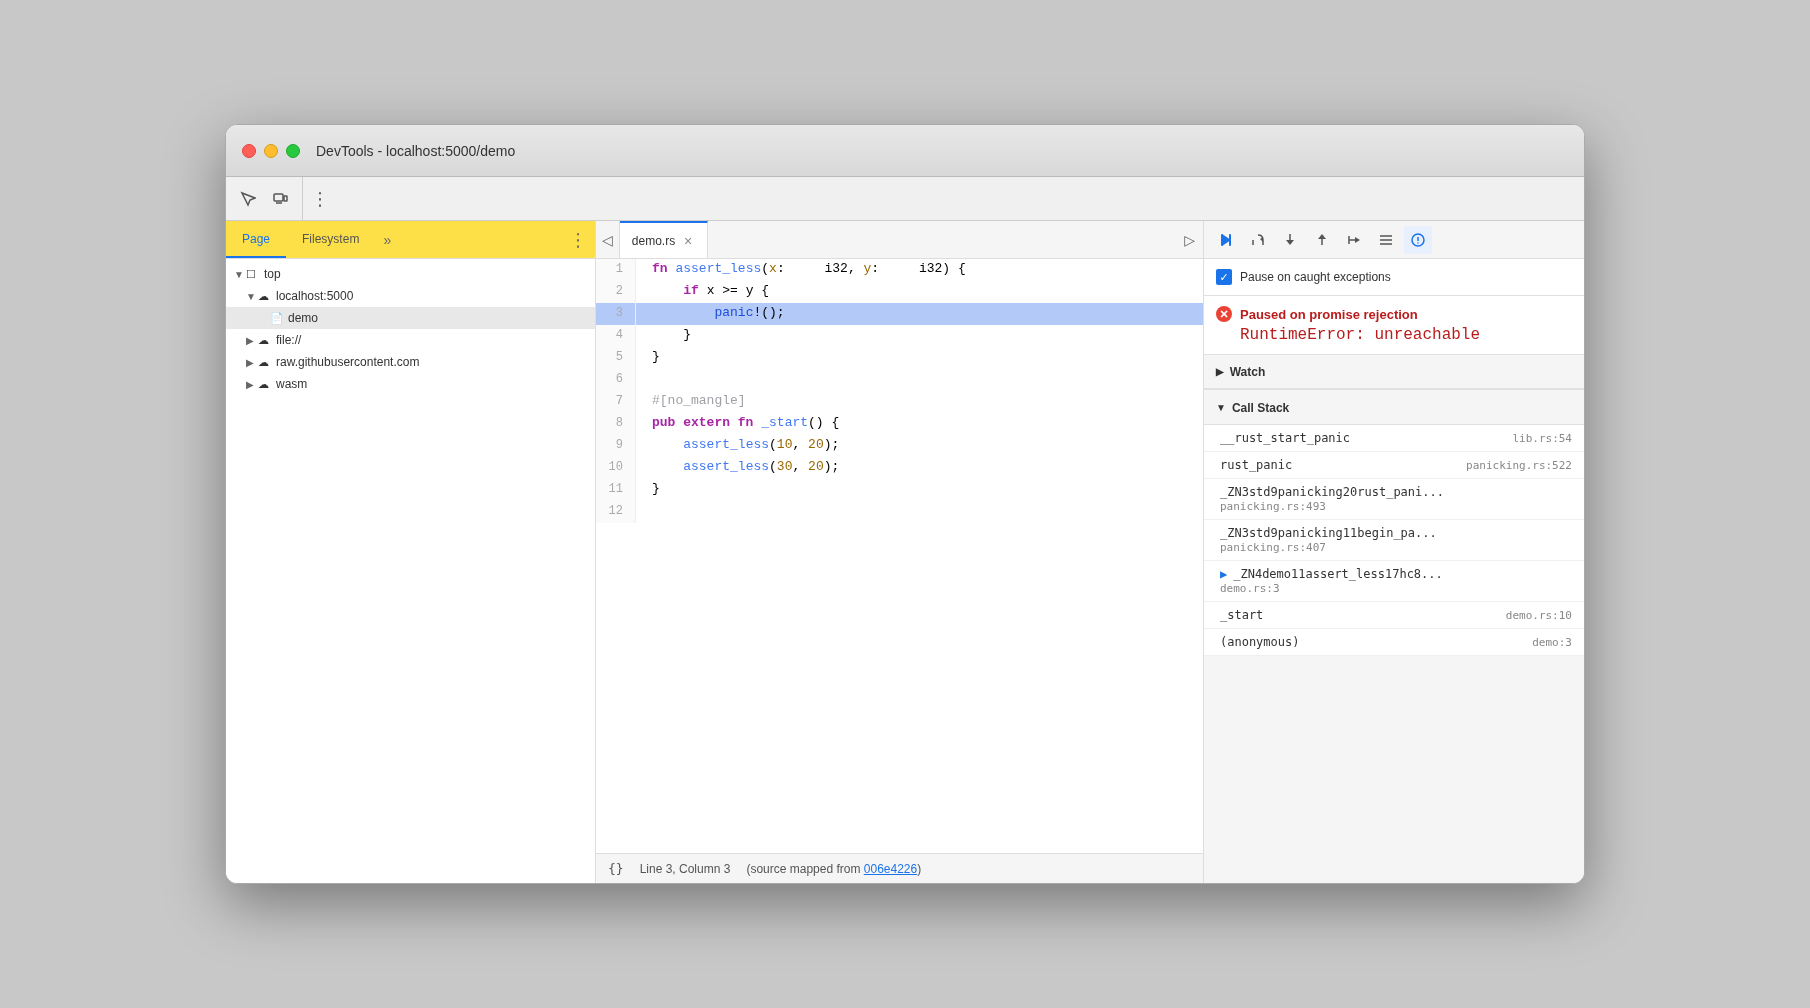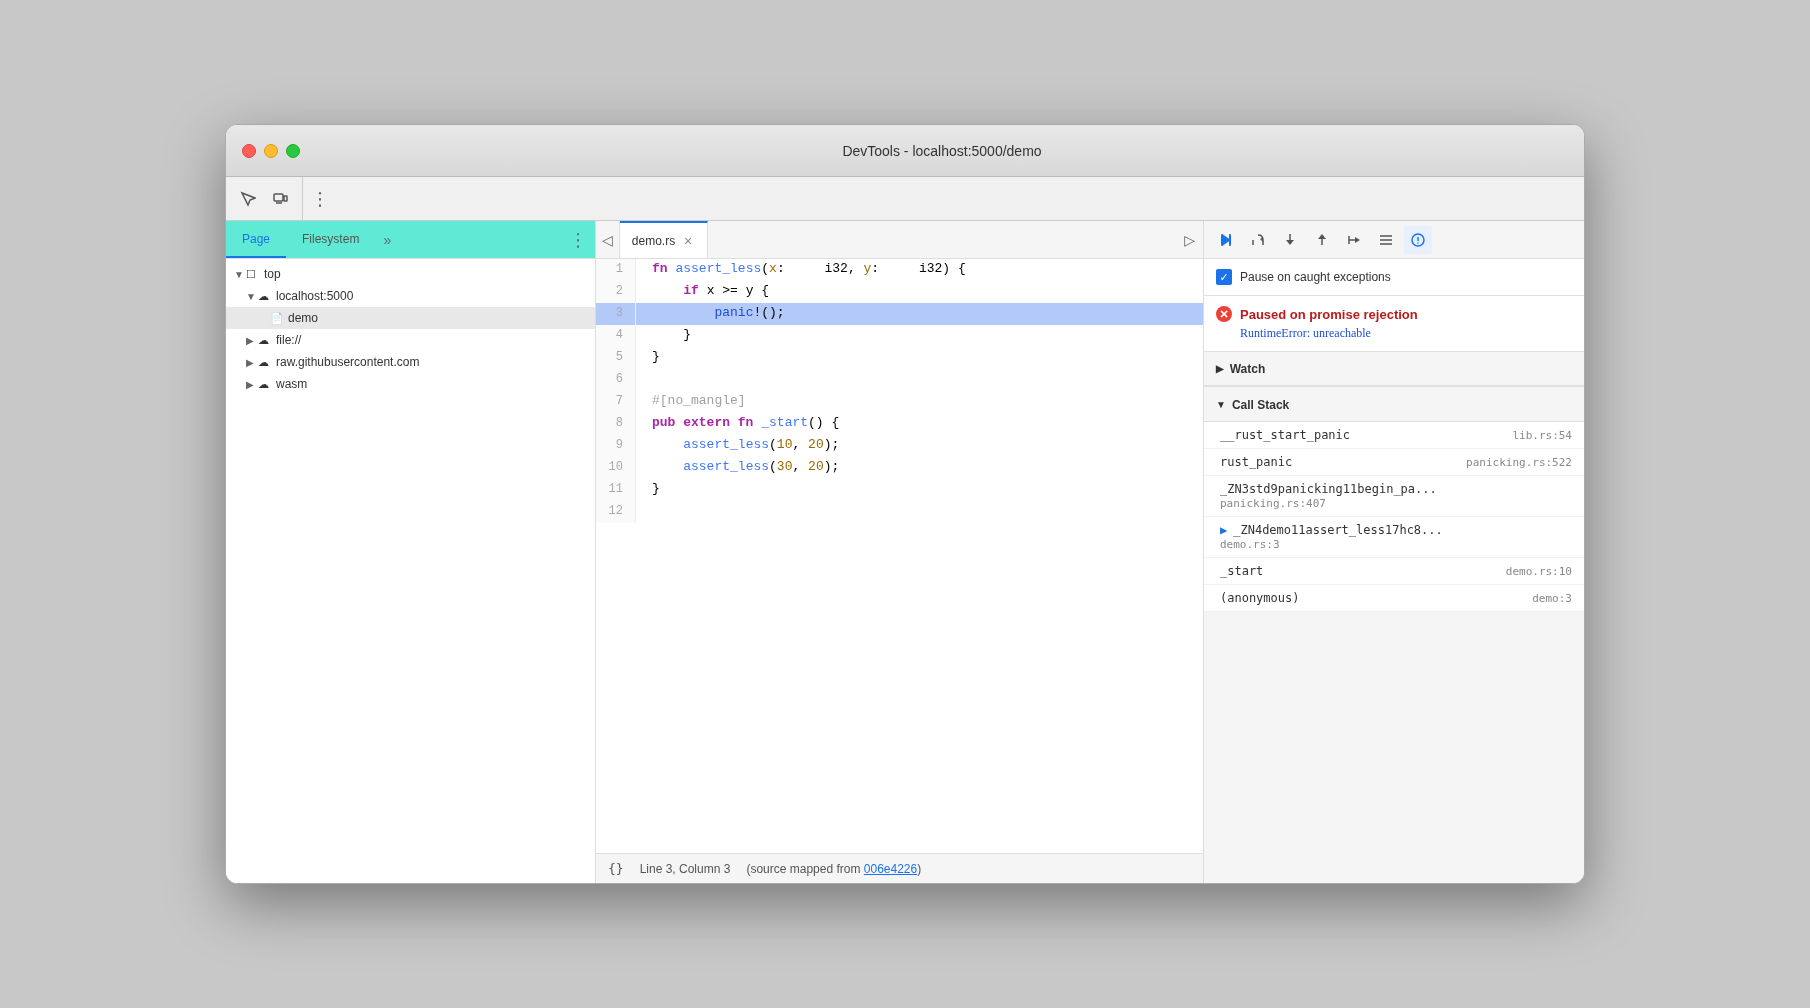--- a/index.html
+++ b/index.html
@@ -40,21 +40,21 @@
     .traffic-light {
       width: 14px;
       height: 14px;
       border-radius: 50%;
     }
     .tl-close { background: #ff5f57; border: 1px solid #e0443e; }
     .tl-minimize { background: #febc2e; border: 1px solid #d4a017; }
     .tl-maximize { background: #28c840; border: 1px solid #1aab29; }
     .titlebar-title {
       flex: 1;
-      text-align: center;
+      text-align: left;
       font-size: 14px;
       color: #333;
       font-weight: 500;
     }
     
     .devtools-nav {
       height: 44px;
       background: #f0f0f0;
       border-bottom: 1px solid #ccc;
       display: flex;
@@ -117,21 +117,21 @@
     .file-panel {
       width: 370px;
       background: #fff;
       border-right: 1px solid #ddd;
       display: flex;
       flex-direction: column;
       flex-shrink: 0;
     }
     .panel-tabs {
       height: 38px;
-      background: #5eead4;
+      background: #fde047;
       border-bottom: 1px solid #ddd;
       display: flex;
       align-items: stretch;
     }
     .panel-tab {
       padding: 0 16px;
       display: flex;
       align-items: center;
       font-size: 12px;
       color: #555;
@@ -413,24 +413,24 @@
       font-size: 11px;
       font-weight: bold;
       flex-shrink: 0;
     }
     .pause-title-text {
       font-size: 13px;
       font-weight: 600;
       color: #b91c1c;
     }
     .pause-subtitle {
-      font-size: 12px;
-      color: #1d4ed8;
+      font-size: 16px;
+      color: #b91c1c;
       padding-left: 24px;
-      font-family: Liberation Serif, serif;
+      font-family: Liberation Mono, monospace;
     }
     .watch-section {
       border-bottom: 1px solid #e0e0e0;
     }
     .callstack-section {}
     .callstack-item {
       padding: 6px 12px 6px 16px;
       border-bottom: 1px solid #f0f0f0;
       cursor: pointer;
       background: #fff;
@@ -716,20 +716,24 @@
             </div>
           </div>
 
           <div class="callstack-item">
             <div class="callstack-row">
               <div class="callstack-fn">rust_panic</div>
               <div class="callstack-loc">panicking.rs:522</div>
             </div>
           </div>
 
+          <div class="callstack-item">
+            <div class="callstack-fn">_ZN3std9panicking20rust_pani...</div>
+            <div class="callstack-loc">panicking.rs:493</div>
+          </div>
 
           <div class="callstack-item">
             <div class="callstack-fn">_ZN3std9panicking11begin_pa...</div>
             <div class="callstack-loc">panicking.rs:407</div>
           </div>
 
           <div class="callstack-item current">
             <div class="callstack-fn">
               <span class="arrow-indicator">▶</span>
               _ZN4demo11assert_less17hc8...

